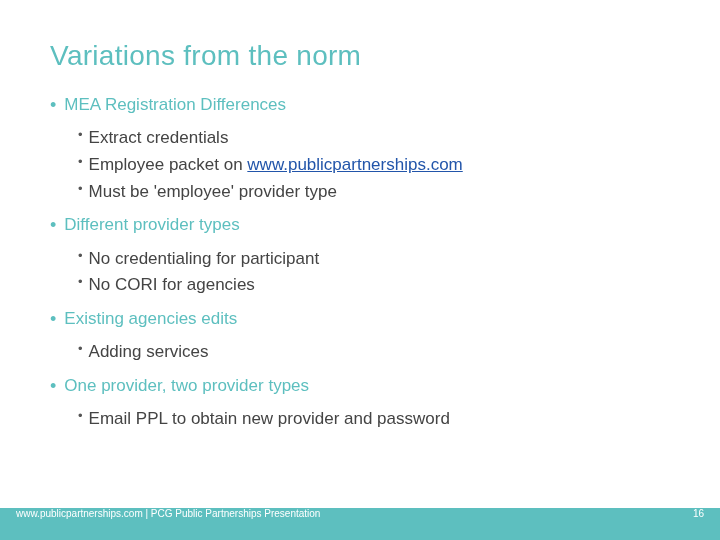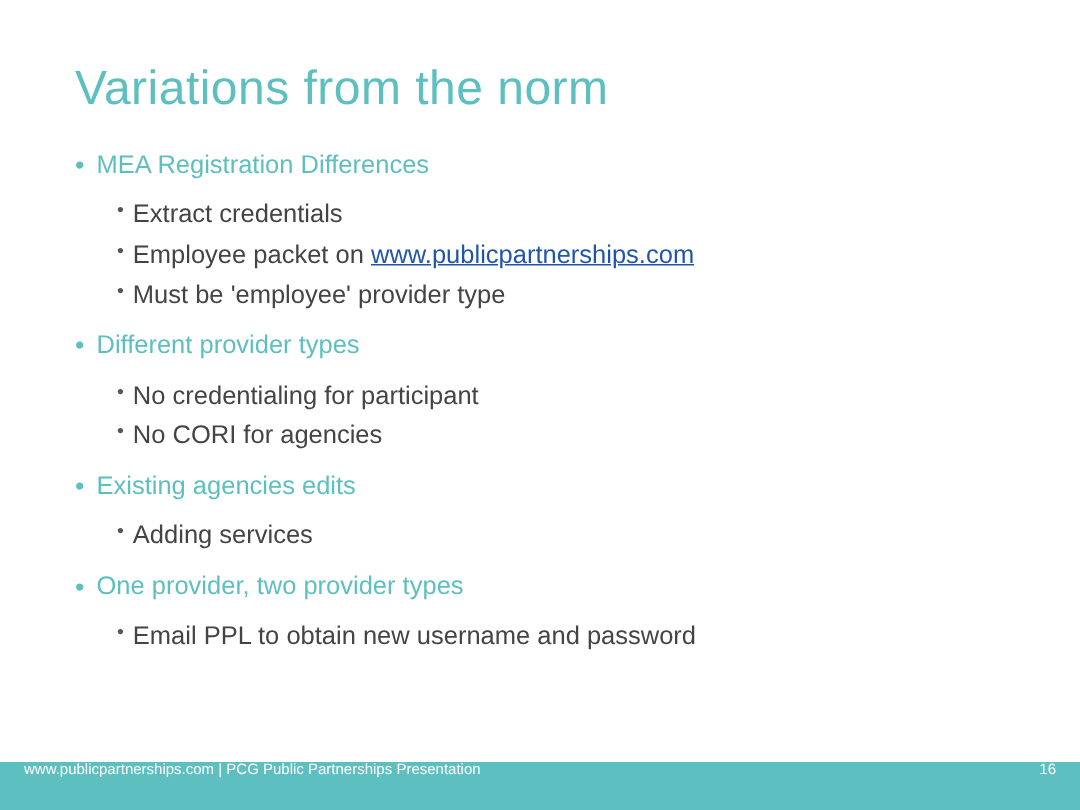--- a/index.html
+++ b/index.html
@@ -21,21 +21,21 @@
       width: 720px;
       height: 540px;
       background: #ffffff;
       padding: 40px 50px 30px 50px;
       display: flex;
       flex-direction: column;
     }
 
     .slide-title {
       color: #5dbfbf;
-      font-size: 32px;
+      font-size: 28px;
       font-weight: 300;
       margin-bottom: 22px;
       letter-spacing: 0.01em;
     }
 
     .content {
       flex: 1;
       display: flex;
       flex-direction: column;
       gap: 0px;
@@ -168,21 +168,21 @@
       </div>
     </div>
 
     <div class="main-bullet">
       <span class="main-bullet-dot">•</span>
       <span class="main-bullet-text">One provider, two provider types</span>
     </div>
     <div class="sub-bullets">
       <div class="sub-bullet">
         <span class="sub-bullet-dot">•</span>
-        <span class="sub-bullet-text">Email PPL to obtain new username and password</span>
+        <span class="sub-bullet-text">Email PPL to obtain new provider and password</span>
       </div>
     </div>
 
   </div>
 </div>
 
 <div class="footer">
   <span class="footer-text">www.publicpartnerships.com | PCG Public Partnerships Presentation</span>
   <span class="footer-page">16</span>
 </div>

